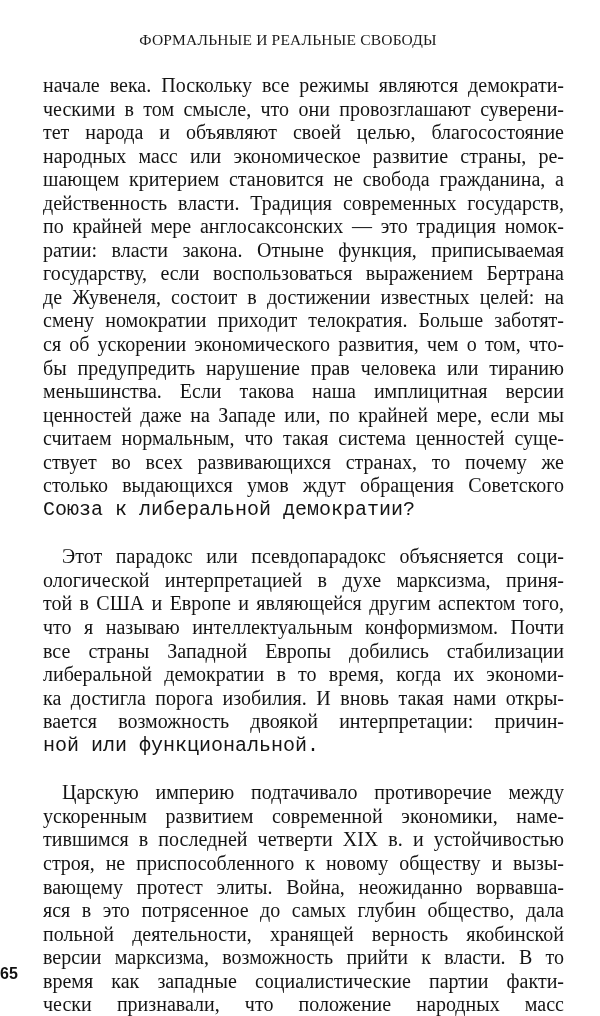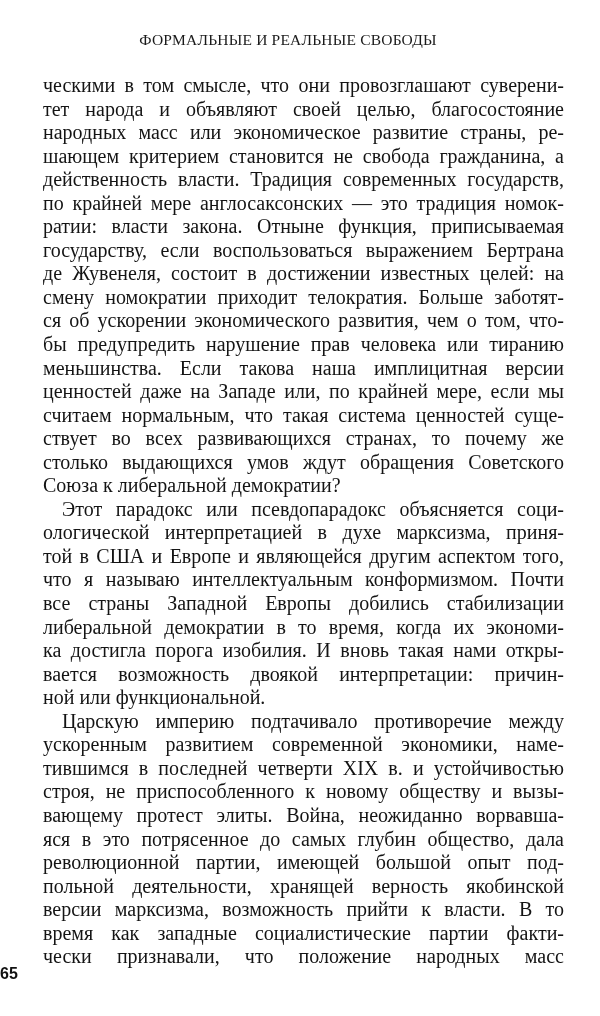--- a/index.html
+++ b/index.html
@@ -36,43 +36,46 @@
       height: 23.55px;
       line-height: 23.55px;
       font-size: 20px;
       white-space: nowrap;
       text-align: justify;
       text-align-last: justify;
       overflow: visible;
     }
     .line.last {
       text-align-last: left;
+      font-family: Liberation Mono, monospace;
     }
     .line.indent {
       padding-left: 19px;
+      margin-top: 24px;
     }
     .page-number {
       position: absolute;
       top: 965px;
       left: 0;
       width: 508px;
       text-align: left;
       font-family: "Liberation Sans", "DejaVu Sans", sans-serif;
       font-weight: bold;
       font-size: 16px;
       color: #111;
     }
   </style>
 </head>
 <body>
 
 <div class="running-head">ФОРМАЛЬНЫЕ И РЕАЛЬНЫЕ СВОБОДЫ</div>
 
 <div class="text-block">
   <div>
+    <span class="line">начале века. Поскольку все режимы являются демократи-</span>
     <span class="line">ческими в том смысле, что они провозглашают суверени-</span>
     <span class="line">тет народа и объявляют своей целью, благосостояние</span>
     <span class="line">народных масс или экономическое развитие страны, ре-</span>
     <span class="line">шающем критерием становится не свобода гражданина, а</span>
     <span class="line">действенность власти. Традиция современных государств,</span>
     <span class="line">по крайней мере англосаксонских — это традиция номок-</span>
     <span class="line">ратии: власти закона. Отныне функция, приписываемая</span>
     <span class="line">государству, если воспользоваться выражением Бертрана</span>
     <span class="line">де Жувенеля, состоит в достижении известных целей: на</span>
     <span class="line">смену номократии приходит телократия. Больше заботят-</span>
@@ -96,21 +99,20 @@
     <span class="line">вается возможность двоякой интерпретации: причин-</span>
     <span class="line last">ной или функциональной.</span>
   </div>
   <div>
     <span class="line indent">Царскую империю подтачивало противоречие между</span>
     <span class="line">ускоренным развитием современной экономики, наме-</span>
     <span class="line">тившимся в последней четверти XIX в. и устойчивостью</span>
     <span class="line">строя, не приспособленного к новому обществу и вызы-</span>
     <span class="line">вающему протест элиты. Война, неожиданно ворвавша-</span>
     <span class="line">яся в это потрясенное до самых глубин общество, дала</span>
-    <span class="line">революционной партии, имеющей большой опыт под-</span>
     <span class="line">польной деятельности, хранящей верность якобинской</span>
     <span class="line">версии марксизма, возможность прийти к власти. В то</span>
     <span class="line">время как западные социалистические партии факти-</span>
     <span class="line">чески признавали, что положение народных масс</span>
   </div>
 </div>
 
 <div class="page-number">65</div>
 
 </body></html>

